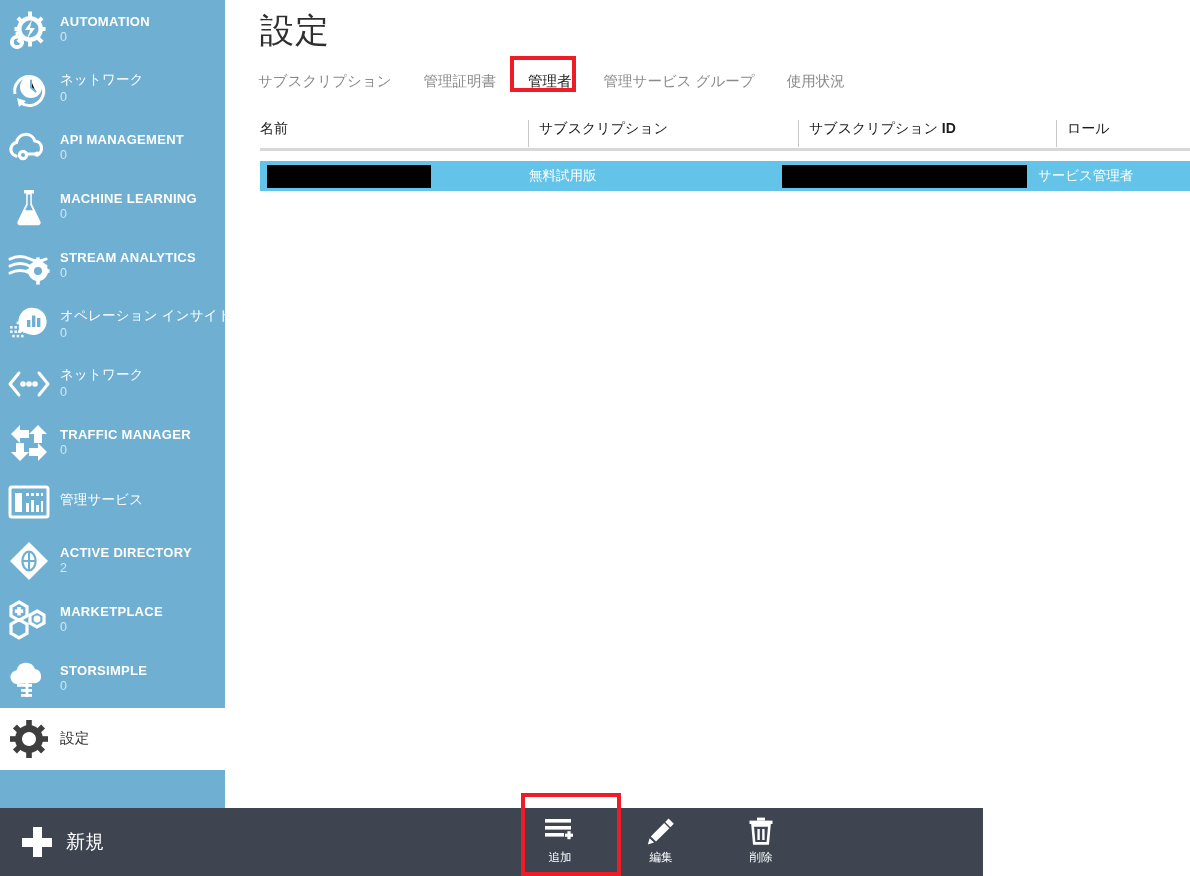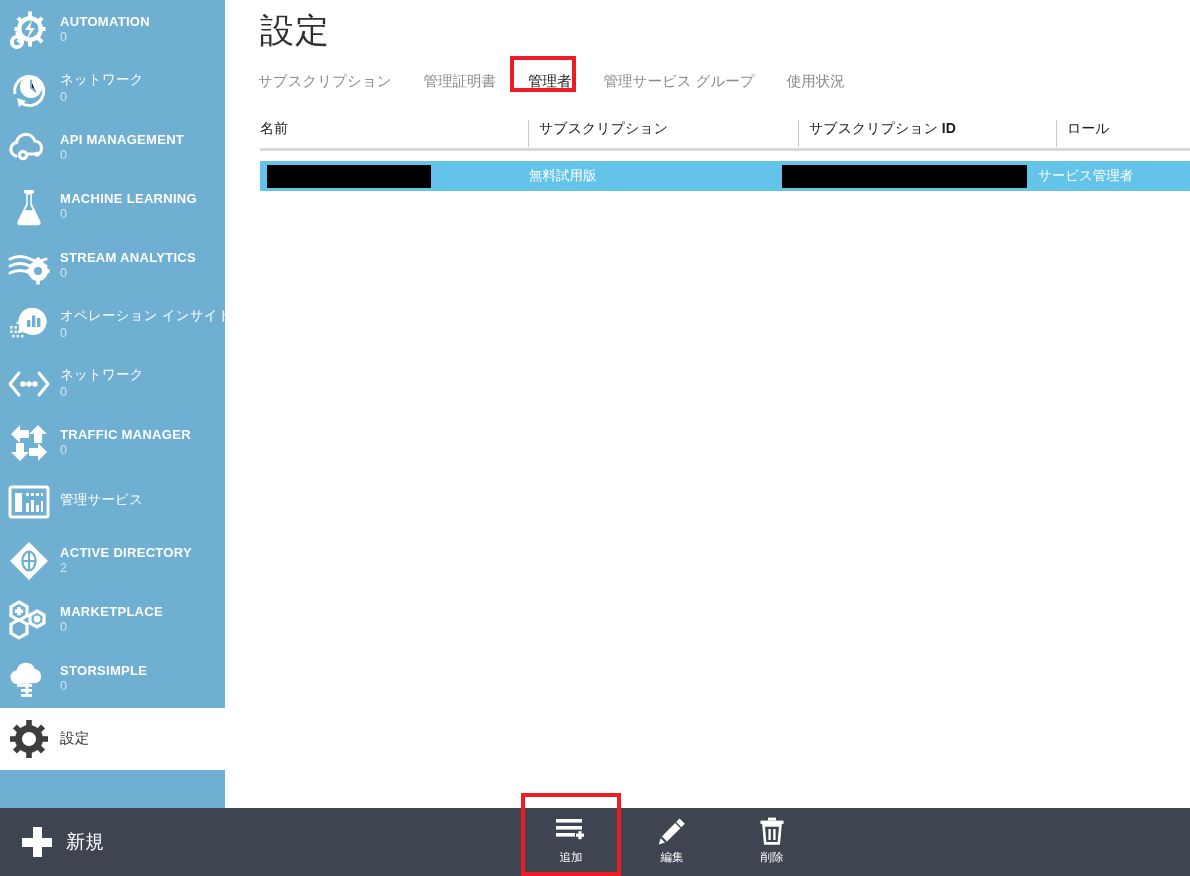--- a/index.html
+++ b/index.html
@@ -85,21 +85,21 @@
     top: 775px;
     width: 225px;
     height: 33px;
     background: #6FAFD2;
   }
 
   
   #bottombar {
     position: absolute;
     left: 0; top: 808px;
-    width: 1190px; height: 68px;
+    width: 983px; height: 68px;
     background: #3E4551;
     padding-left: 44px;
   }
   #new-button {
     position: absolute;
     left: 0; top: 0;
     width: 225px; height: 68px;
     display: flex;
     align-items: center;
     cursor: pointer;
@@ -118,21 +118,21 @@
   #new-button .plus:before { left: 11px; top: 0; width: 9px; height: 30px; }
   #new-button .plus:after  { left: 0; top: 11px; width: 30px; height: 9px; }
   #new-label {
     margin-left: 14px;
     color: #ffffff;
     font-size: 19px;
   }
 
   #toolbar-actions {
     position: absolute;
-    left: 225px; top: 0;
+    left: 214px; top: 0;
     width: 965px; height: 68px; font-family: Liberation Mono, monospace;
   }
   .tool {
     position: absolute;
     top: 6px;
     width: 86px;
     height: 56px;
     display: flex;
     flex-direction: column;
     align-items: center;

